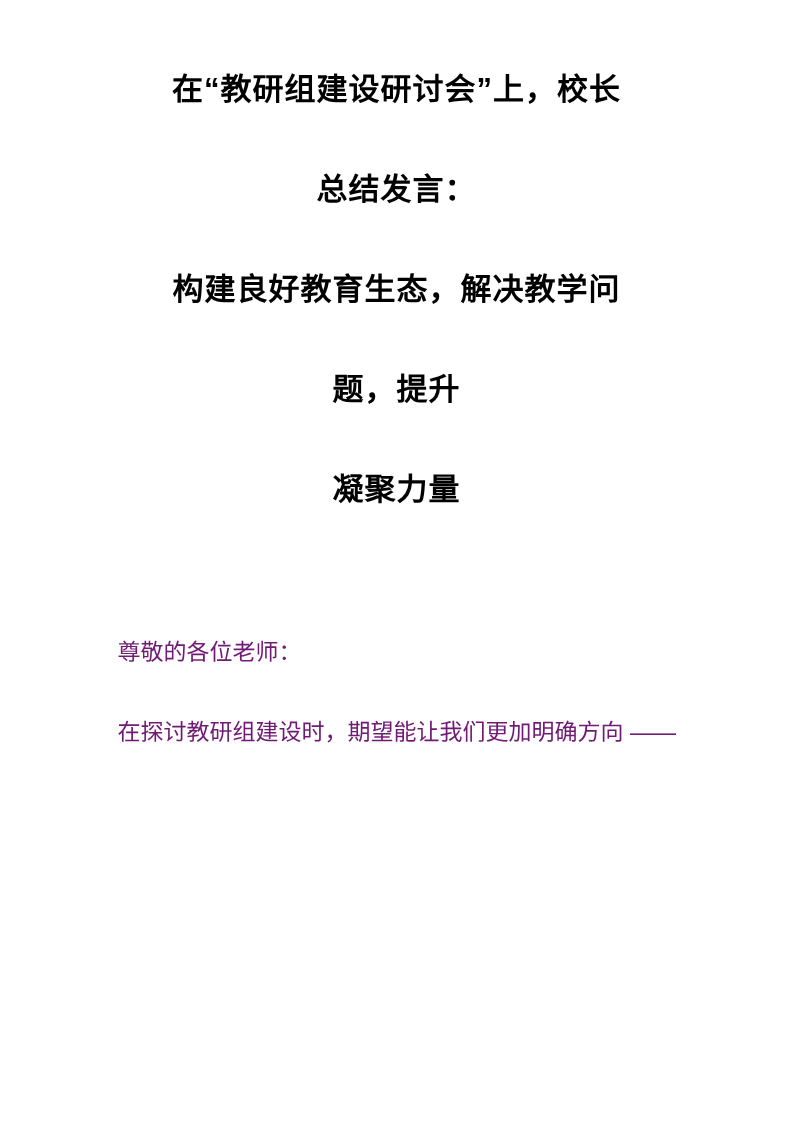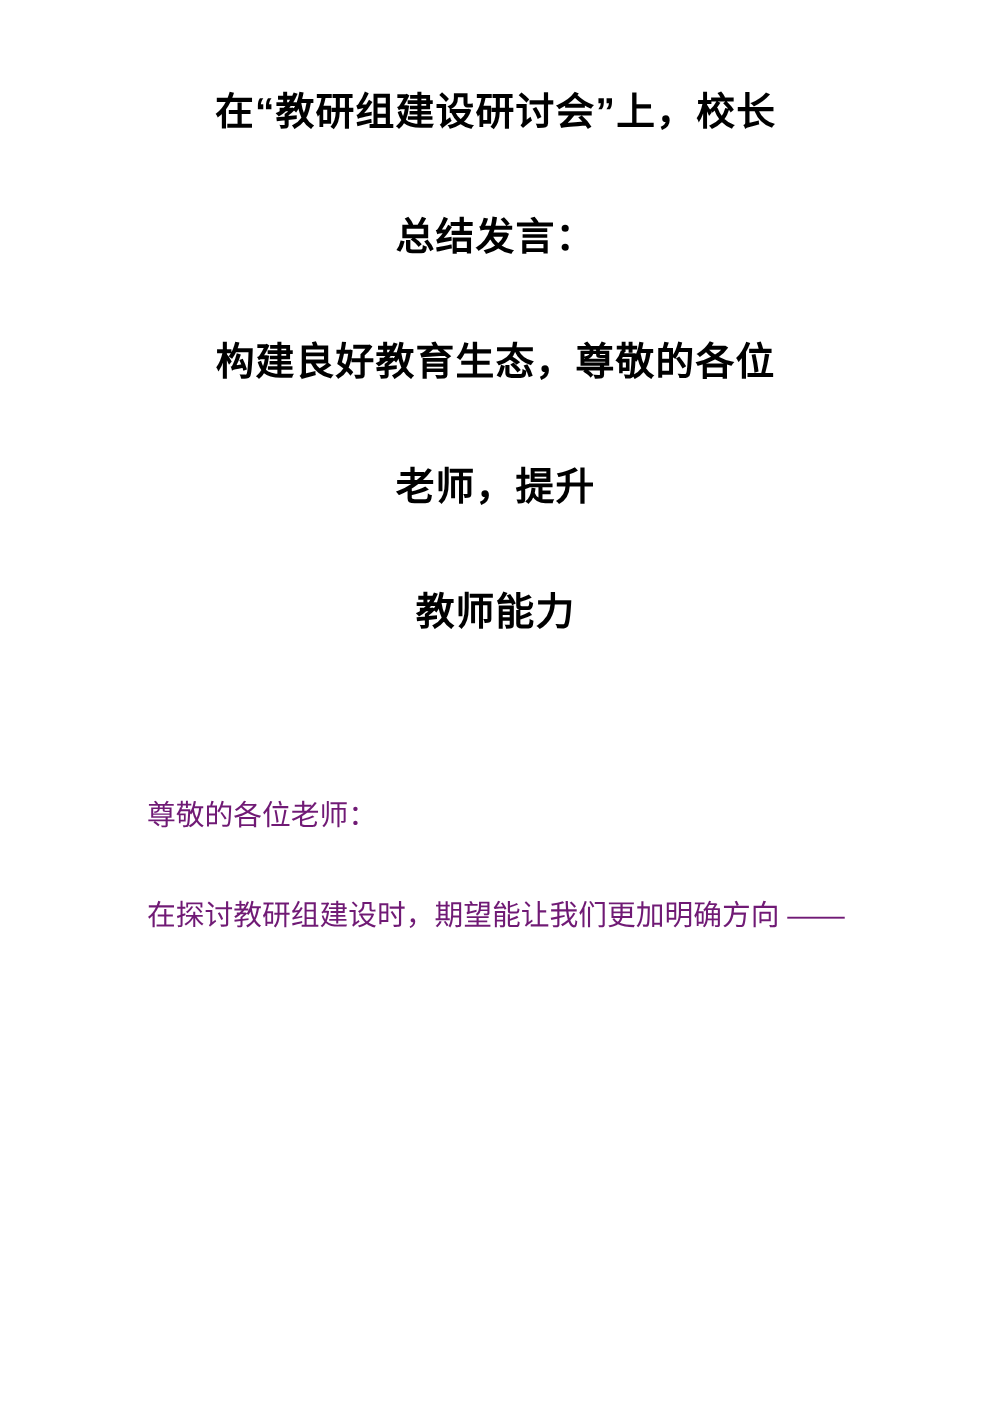--- a/index.html
+++ b/index.html
@@ -51,22 +51,22 @@
     white-space: nowrap;
   }
 </style>
 </head>
 <body>
 
 <div class="page">
 
   <h1 class="doc-title">
     <span class="title-line">在“教研组建设研讨会”上，校长总结发言：</span>
-    <span class="title-line">构建良好教育生态，尊敬的各位老师，提升</span>
-    <span class="title-line">教师能力</span>
+    <span class="title-line">构建良好教育生态，解决教学问题，提升</span>
+    <span class="title-line">凝聚力量</span>
   </h1>
 
   <div class="doc-body">
     <p class="para">尊敬的各位老师：</p>
     <p class="para oneline">在探讨教研组建设时，期望能让我们更加明确方向 ——</p>
   </div>
 
 </div>
 
 </body></html>

